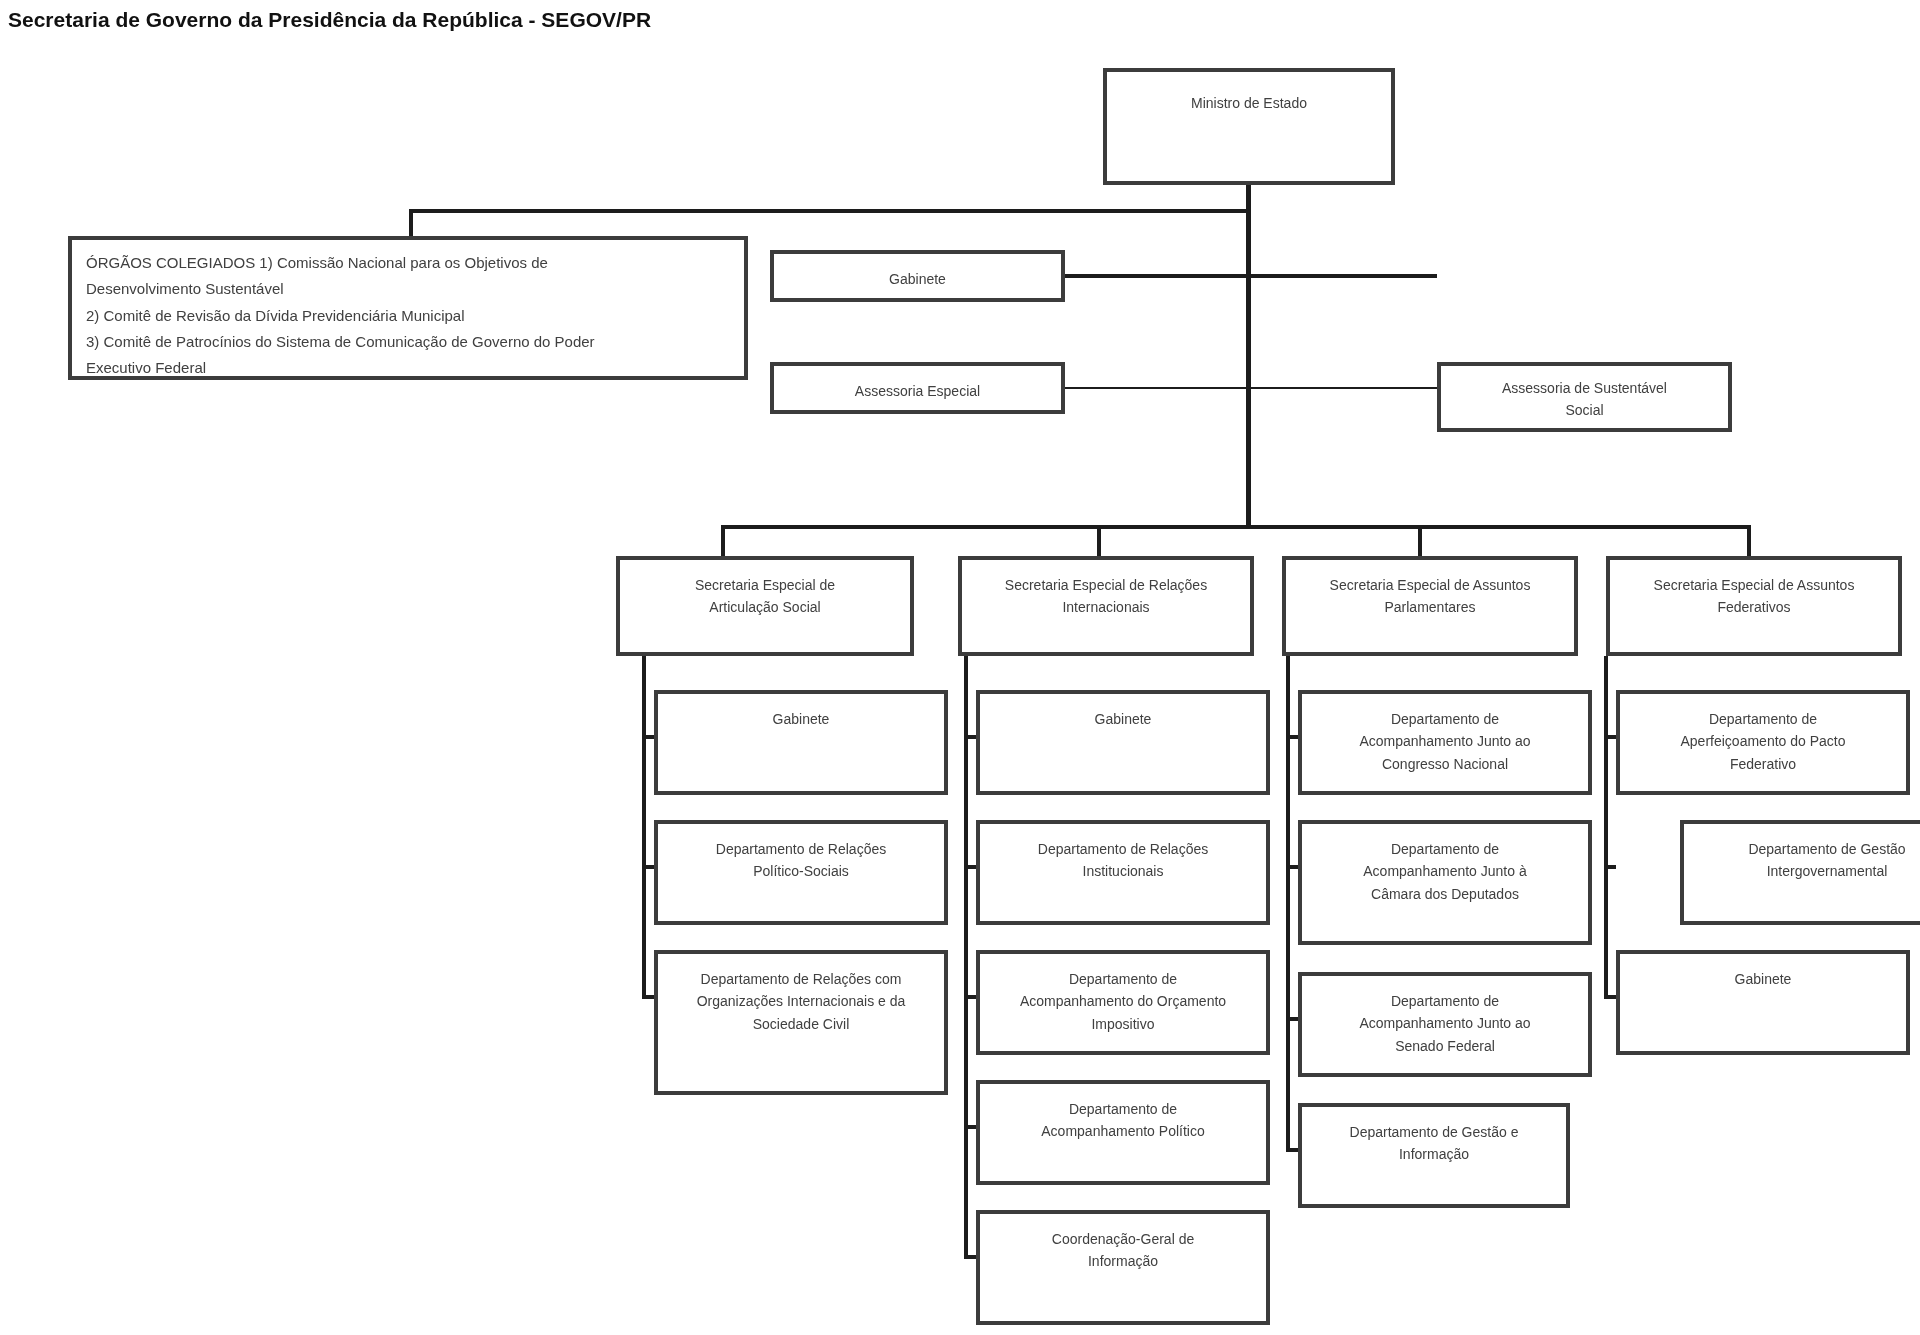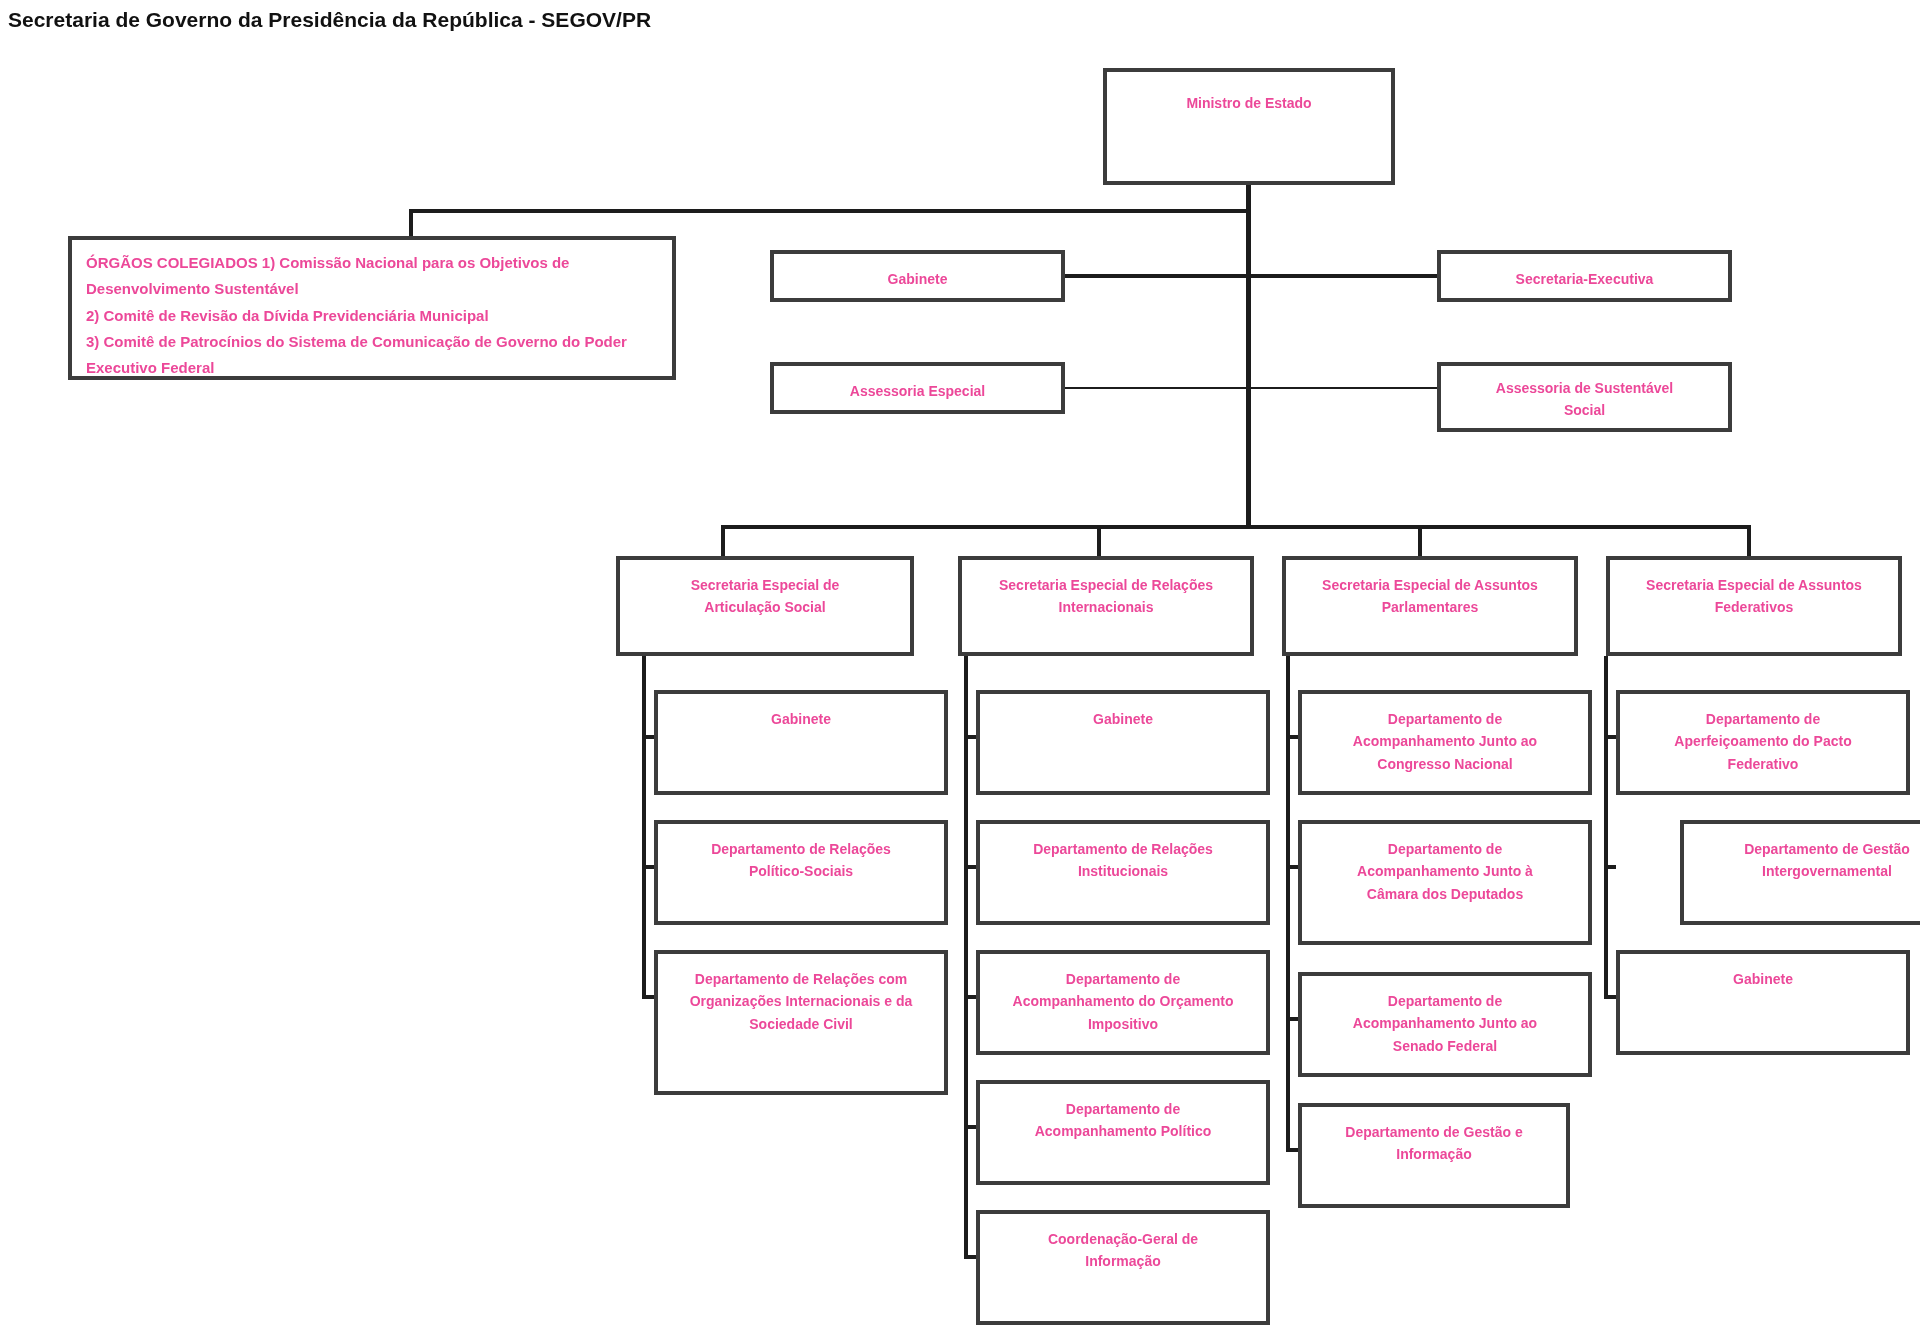--- a/index.html
+++ b/index.html
@@ -6,22 +6,22 @@
   .canvas{
     position:relative;width:1920px;height:1335px;background:#ffffff;overflow:hidden;
     font-family:"Liberation Sans","DejaVu Sans",sans-serif;color:#111;
   }
   .page-title{
     position:absolute;left:8px;top:8px;font-size:21px;font-weight:bold;
     letter-spacing:0px;color:#111;
   }
   .box{
     position:absolute;background:#fff;border:4px solid #3c3c3c;box-sizing:border-box;
-    font-weight:bold;font-size:14px;line-height:1.6;text-align:center;
-    white-space:pre-line;padding:14px 8px 0 8px;color:#ec4899;
+    font-weight:normal;font-size:14px;line-height:1.6;text-align:center;
+    white-space:pre-line;padding:14px 8px 0 8px;color:#404040;
   }
   .box.big-note{
     text-align:left;font-size:15px;line-height:1.75;padding:10px 14px 0 14px;
   }
   .box.root{padding-top:20px;}
   .line{position:absolute;background:#1c1c1c;}
 </style>
 </head>
 <body>
 
@@ -58,28 +58,27 @@
   <div class="line" style="left:1286px;top:1017px;width:12px;height:4px;"></div>
   <div class="line" style="left:1286px;top:1148px;width:12px;height:4px;"></div>
 
   <div class="line" style="left:1604px;top:656px;width:4px;height:343px;"></div>
   <div class="line" style="left:1604px;top:735px;width:12px;height:4px;"></div>
   <div class="line" style="left:1604px;top:865px;width:12px;height:4px;"></div>
   <div class="line" style="left:1604px;top:995px;width:12px;height:4px;"></div>
 
   <div class="box root" style="left:1103px;top:68px;width:292px;height:117px;">Ministro de Estado</div>
 
-  <div class="box big-note" style="left:68px;top:236px;width:608px;height:144px;">ÓRGÃOS COLEGIADOS 1) Comissão Nacional para os Objetivos de
+  <div class="box big-note" style="left:68px;top:236px;width:680px;height:144px;">ÓRGÃOS COLEGIADOS 1) Comissão Nacional para os Objetivos de
 Desenvolvimento Sustentável
 2) Comitê de Revisão da Dívida Previdenciária Municipal
 3) Comitê de Patrocínios do Sistema de Comunicação de Governo do Poder
 Executivo Federal</div>
 
   <div class="box" style="left:770px;top:250px;width:295px;height:52px;">Gabinete</div>
-  <div class="box" style="left:1437px;top:250px;width:295px;height:52px;">Secretaria-Executiva</div>
   <div class="box" style="left:770px;top:362px;width:295px;height:52px;">Assessoria Especial</div>
   <div class="box" style="left:1437px;top:362px;width:295px;height:70px;padding-top:11px;">Assessoria de Sustentável
 Social</div>
 
   <div class="box" style="left:616px;top:556px;width:298px;height:100px;">Secretaria Especial de
 Articulação Social</div>
   <div class="box" style="left:958px;top:556px;width:296px;height:100px;">Secretaria Especial de Relações
 Internacionais</div>
   <div class="box" style="left:1282px;top:556px;width:296px;height:100px;">Secretaria Especial de Assuntos
 Parlamentares</div>

